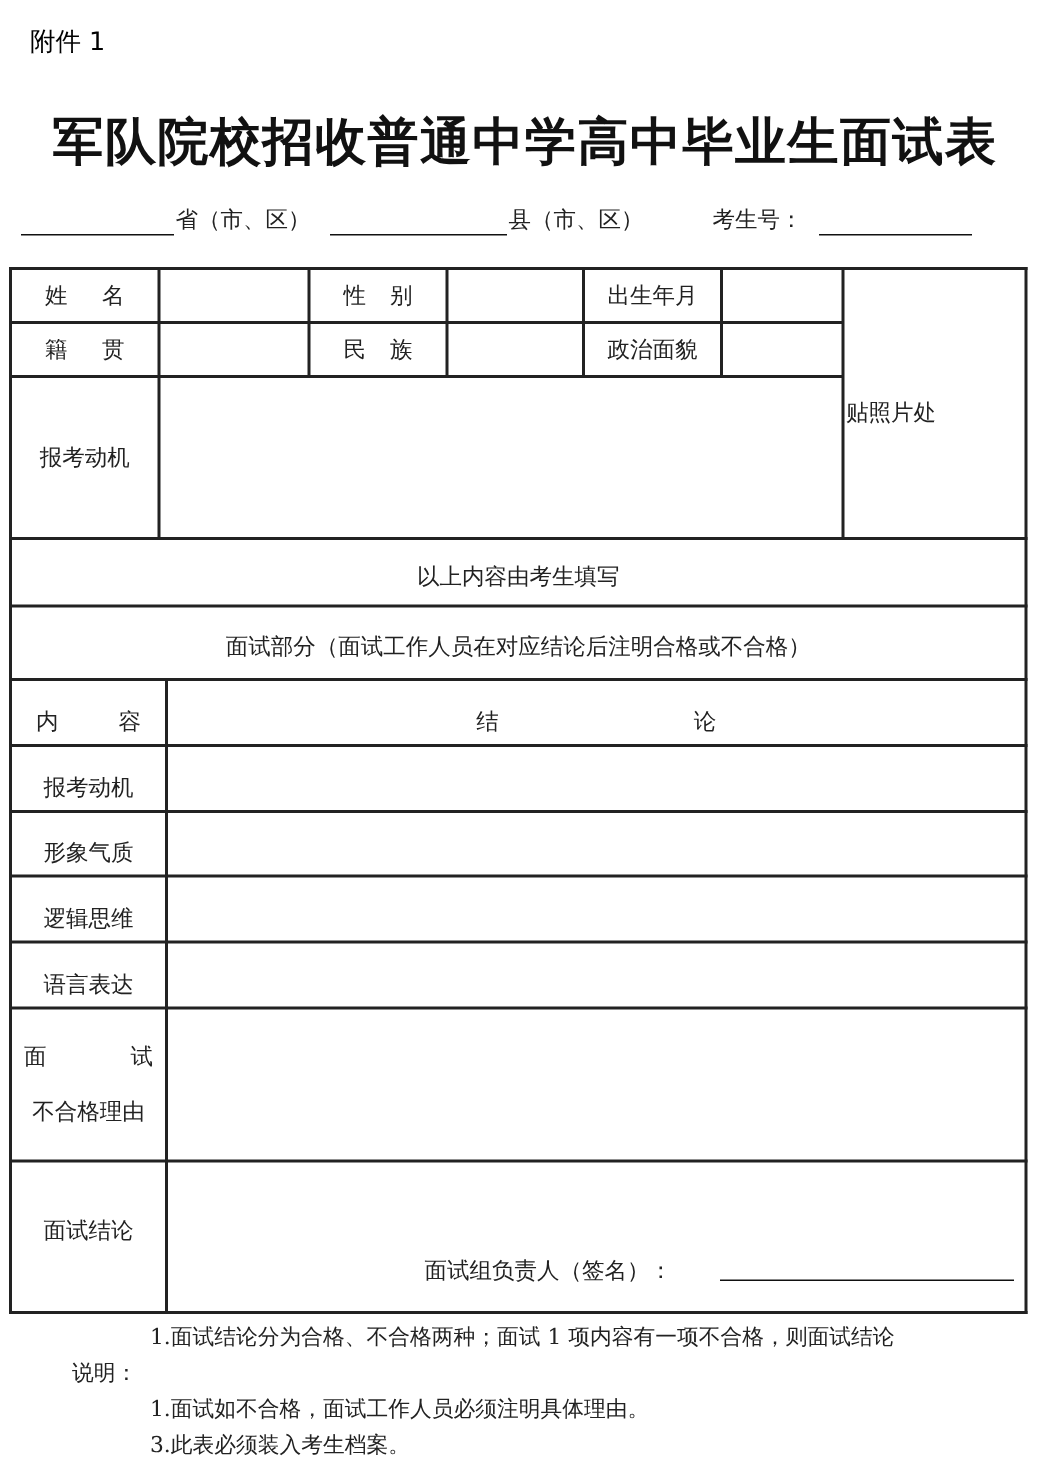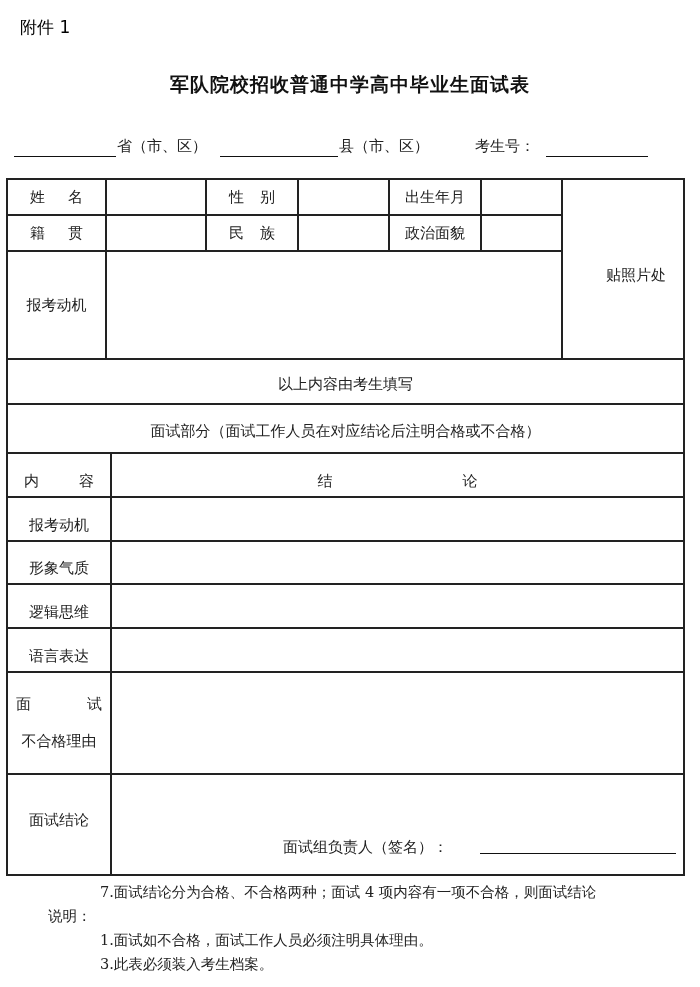--- a/index.html
+++ b/index.html
@@ -1,20 +1,20 @@
 <!DOCTYPE html>
 <html><head>
   <meta charset="utf-8">
   <style>
     * { margin: 0; padding: 0; box-sizing: border-box; }
     html, body { width: 700px; height: 987px; background: #ffffff; overflow: hidden; }
     body { position: relative; font-family: "DejaVu Serif", "Liberation Serif", serif; color: #1a1a1a; }
 
     .attach { position: absolute; left: 20px; top: 16px; font-family: "DejaVu Sans", "Liberation Sans", sans-serif; font-size: 17px; color: #000000; }
-    .title { position: absolute; left: 0; width: 700px; top: 72px; text-align: center; font-size: 19px; font-weight: bold; letter-spacing: 1px; color: #111; }
+    .title { position: absolute; left: 0; width: 700px; top: 72px; text-align: center; font-size: 34px; font-weight: bold; letter-spacing: 1px; color: #111; }
 
     .meta { position: absolute; top: 137px; font-size: 15px; color: #222; }
     .uline { position: absolute; height: 1px; background: #111; top: 156px; }
 
     .grid { position: absolute; left: 0; top: 0; width: 700px; height: 987px; pointer-events: none; }
     .h, .v { position: absolute; background: #222; }
     .h { height: 2px; }
     .v { width: 2px; }
 
     .cell { position: absolute; display: flex; align-items: center; justify-content: center; font-size: 15px; color: #222; }
@@ -90,21 +90,21 @@
   <span>民</span>
   <span>族</span>
 </div>
 <div class="field" style="left:299px;top:216px;width:89px;height:34px;"></div>
 <div class="cell" style="left:390px;top:216px;width:90px;height:34px;">政治面貌</div>
 <div class="field" style="left:482px;top:216px;width:79px;height:34px;"></div>
 
 <div class="cell" style="left:8px;top:252px;width:97px;height:106px;">报考动机</div>
 <div class="field" style="left:107px;top:252px;width:454px;height:106px;"></div>
 
-<div class="cell" style="left:588px;top:180px;width:96px;height:178px;align-items:flex-start;padding-top:86px;">
+<div class="cell" style="left:546px;top:180px;width:96px;height:178px;align-items:flex-start;padding-top:86px;">
   <span>贴照片处</span>
 </div>
 
 <div class="cell" style="left:8px;top:360px;width:675px;height:38px;padding-top:10px;">以上内容由考生填写</div>
 
 <div class="cell" style="left:8px;top:405px;width:675px;height:47px;padding-top:6px;text-align:right;">面试部分（面试工作人员在对应结论后注明合格或不合格）</div>
 
 <div class="cell spread" style="left:8px;top:454px;width:102px;height:42px;padding:12px 16px 0 16px;">
   <span>内</span>
   <span>容</span>
@@ -135,17 +135,17 @@
 </div>
 <div class="field" style="left:112px;top:673px;width:571px;height:100px;"></div>
 
 <div class="cell" style="left:8px;top:775px;width:102px;height:99px;padding-bottom:8px;">面试结论</div>
 <div class="cell" style="left:283px;top:836px;height:22px;justify-content:flex-start;">面试组负责人（签名）：</div>
 <div class="uline" style="left:480px;width:196px;top:853px;"></div>
 
 <div class="notes">
   <div class="row">
     <span class="lbl">说明：</span>
-    <span>7.面试结论分为合格、不合格两种；面试 4 项内容有一项不合格，则面试结论</span>
+    <span>1.面试结论分为合格、不合格两种；面试 1 项内容有一项不合格，则面试结论</span>
   </div>
   <div class="indent">1.面试如不合格，面试工作人员必须注明具体理由。</div>
   <div class="indent">3.此表必须装入考生档案。</div>
 </div>
 
 </body></html>

